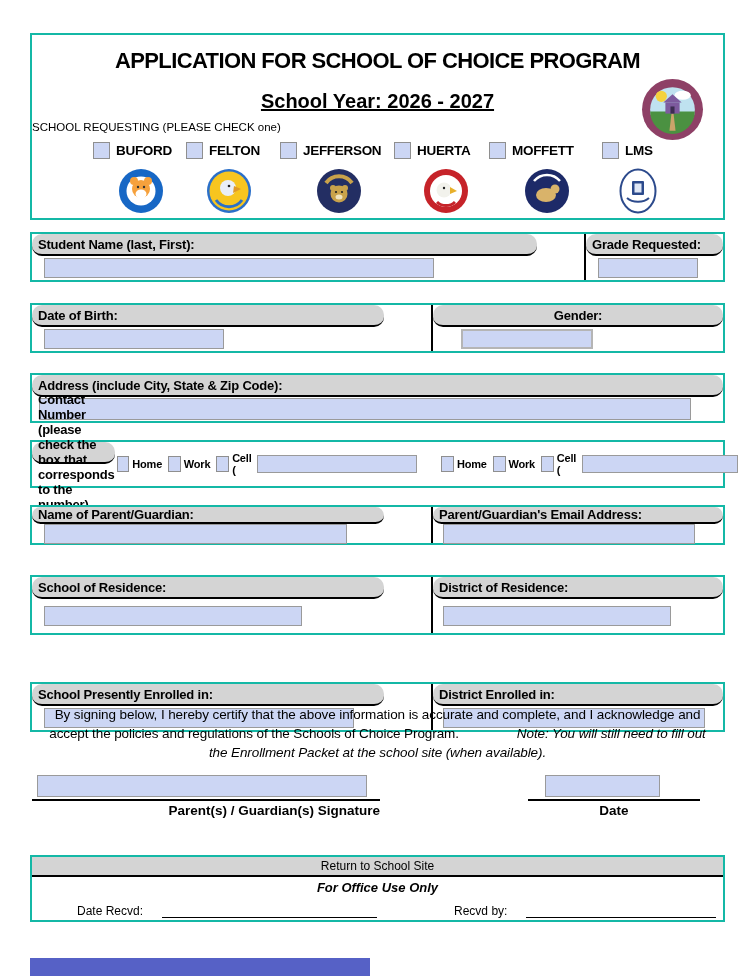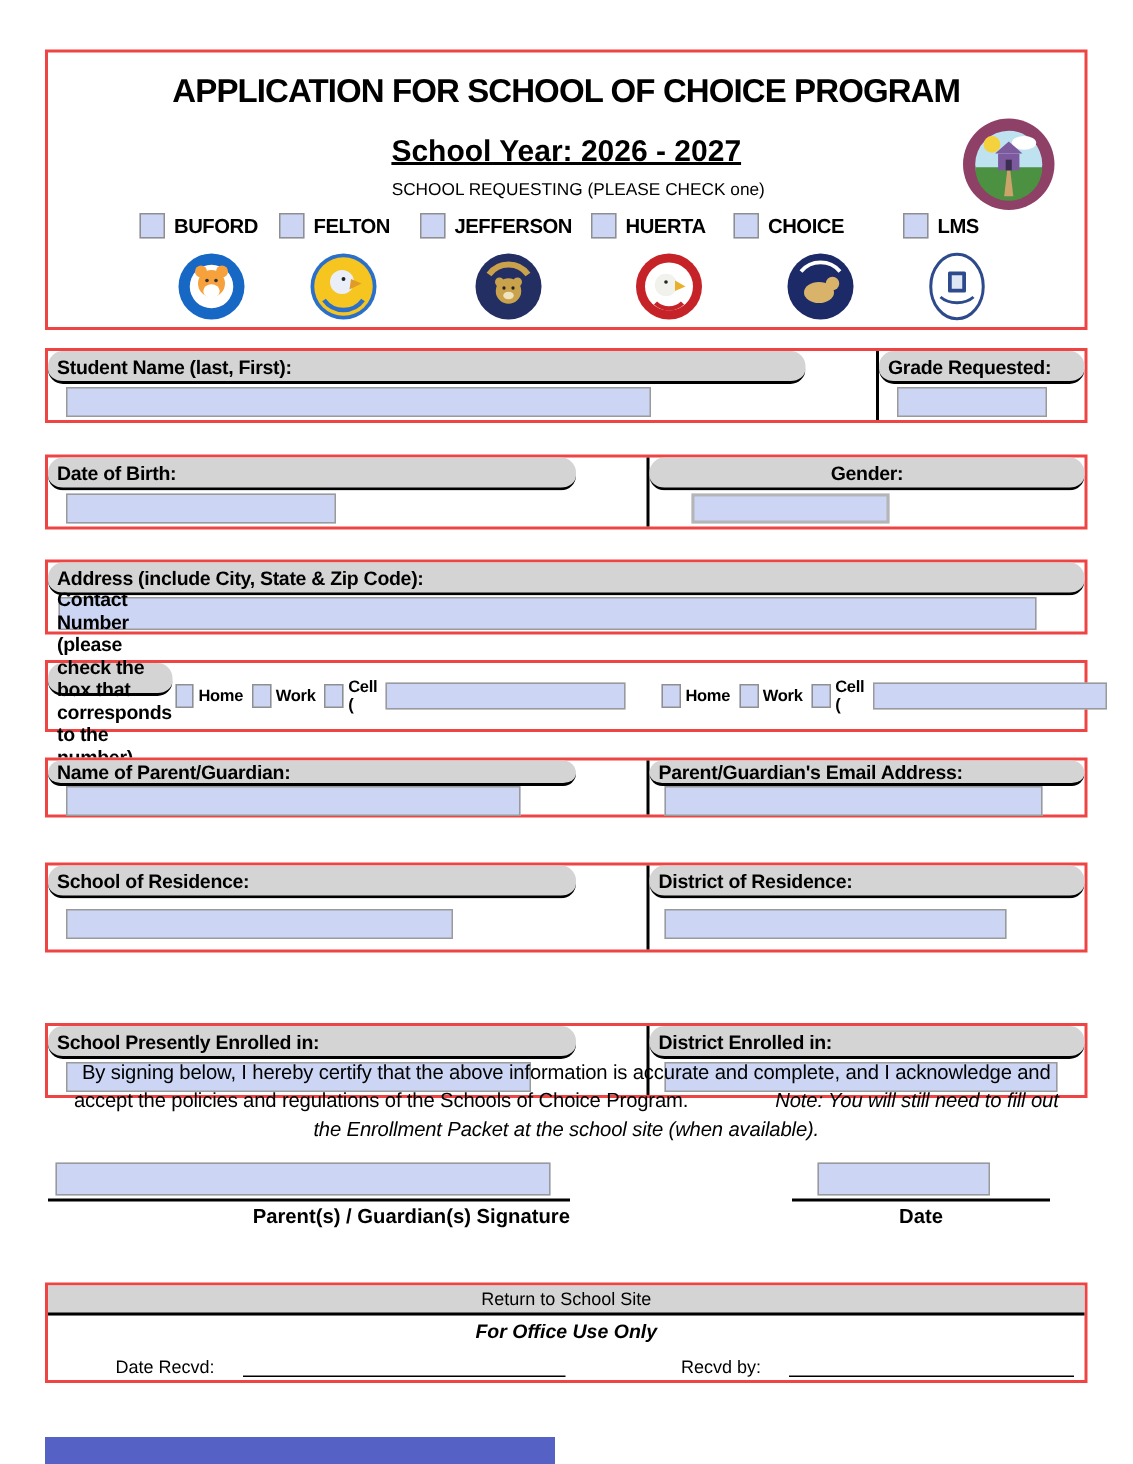--- a/index.html
+++ b/index.html
@@ -1,28 +1,28 @@
 <!DOCTYPE html>
 <html><head>
 <meta charset="utf-8">
 <style>
   * { margin:0; padding:0; box-sizing:border-box; }
   html,body { background:#ffffff; }
   body { font-family:"Liberation Sans","DejaVu Sans",sans-serif; }
   .page { position:relative; width:755px; height:976px; background:#fff; overflow:hidden; }
 
-  .fbox { position:absolute; left:30px; width:695px; border:2px solid #ef4444; background:#fff; }
+  .fbox { position:absolute; left:30px; width:695px; border:2px solid #14b8a6; background:#fff; }
 
   
   .header-box { top:33px; height:187px; }
   .form-title { position:absolute; top:13px; left:0; width:100%; text-align:center;
                 font-size:22px; font-weight:bold; letter-spacing:-0.6px; color:#000; }
   .school-year { position:absolute; top:55px; left:0; width:100%; text-align:center;
                  font-size:20px; font-weight:bold; text-decoration:underline; }
-  .requesting { position:absolute; top:86px; left:0; width:100%; text-align:center; font-size:11.5px;padding-left:16px; }
+  .requesting { position:absolute; top:86px; left:0; width:100%; text-align:left; font-size:11.5px; }
   .schoolgroup { position:absolute; top:107px; display:flex; align-items:center; gap:6px; }
   .cb { display:inline-block; width:17px; height:17px; background:#ccd6f4; border:1px solid #8f8f8f; }
   .cbl { font-size:13.5px; font-weight:bold; letter-spacing:-0.3px; }
   .logo { position:absolute; top:133px; width:46px; height:46px; }
   .district-logo { position:absolute; top:43px; left:609px; width:63px; height:63px; }
 
   
   .hdr { height:22px; background:#d4d4d4; border-bottom:2px solid #000;
          display:flex; align-items:center; padding-left:6px;
          font-size:13px; font-weight:bold; letter-spacing:-0.2px;border-radius:10px; }
@@ -98,21 +98,21 @@
     <div class="schoolgroup" style="left:248px">
       <span class="cb"></span>
       <span class="cbl">JEFFERSON</span>
     </div>
     <div class="schoolgroup" style="left:362px">
       <span class="cb"></span>
       <span class="cbl">HUERTA</span>
     </div>
     <div class="schoolgroup" style="left:457px">
       <span class="cb"></span>
-      <span class="cbl">CHOICE</span>
+      <span class="cbl">MOFFETT</span>
     </div>
     <div class="schoolgroup" style="left:570px">
       <span class="cb"></span>
       <span class="cbl">LMS</span>
     </div>
 
     <svg class="logo" style="left:86px" viewBox="0 0 46 46">
       <circle cx="23" cy="23" r="22" fill="#1767c5"></circle>
       <circle cx="23" cy="23" r="14.5" fill="#ffffff"></circle>
       <circle cx="16" cy="13" r="4" fill="#f6a13c"></circle>

